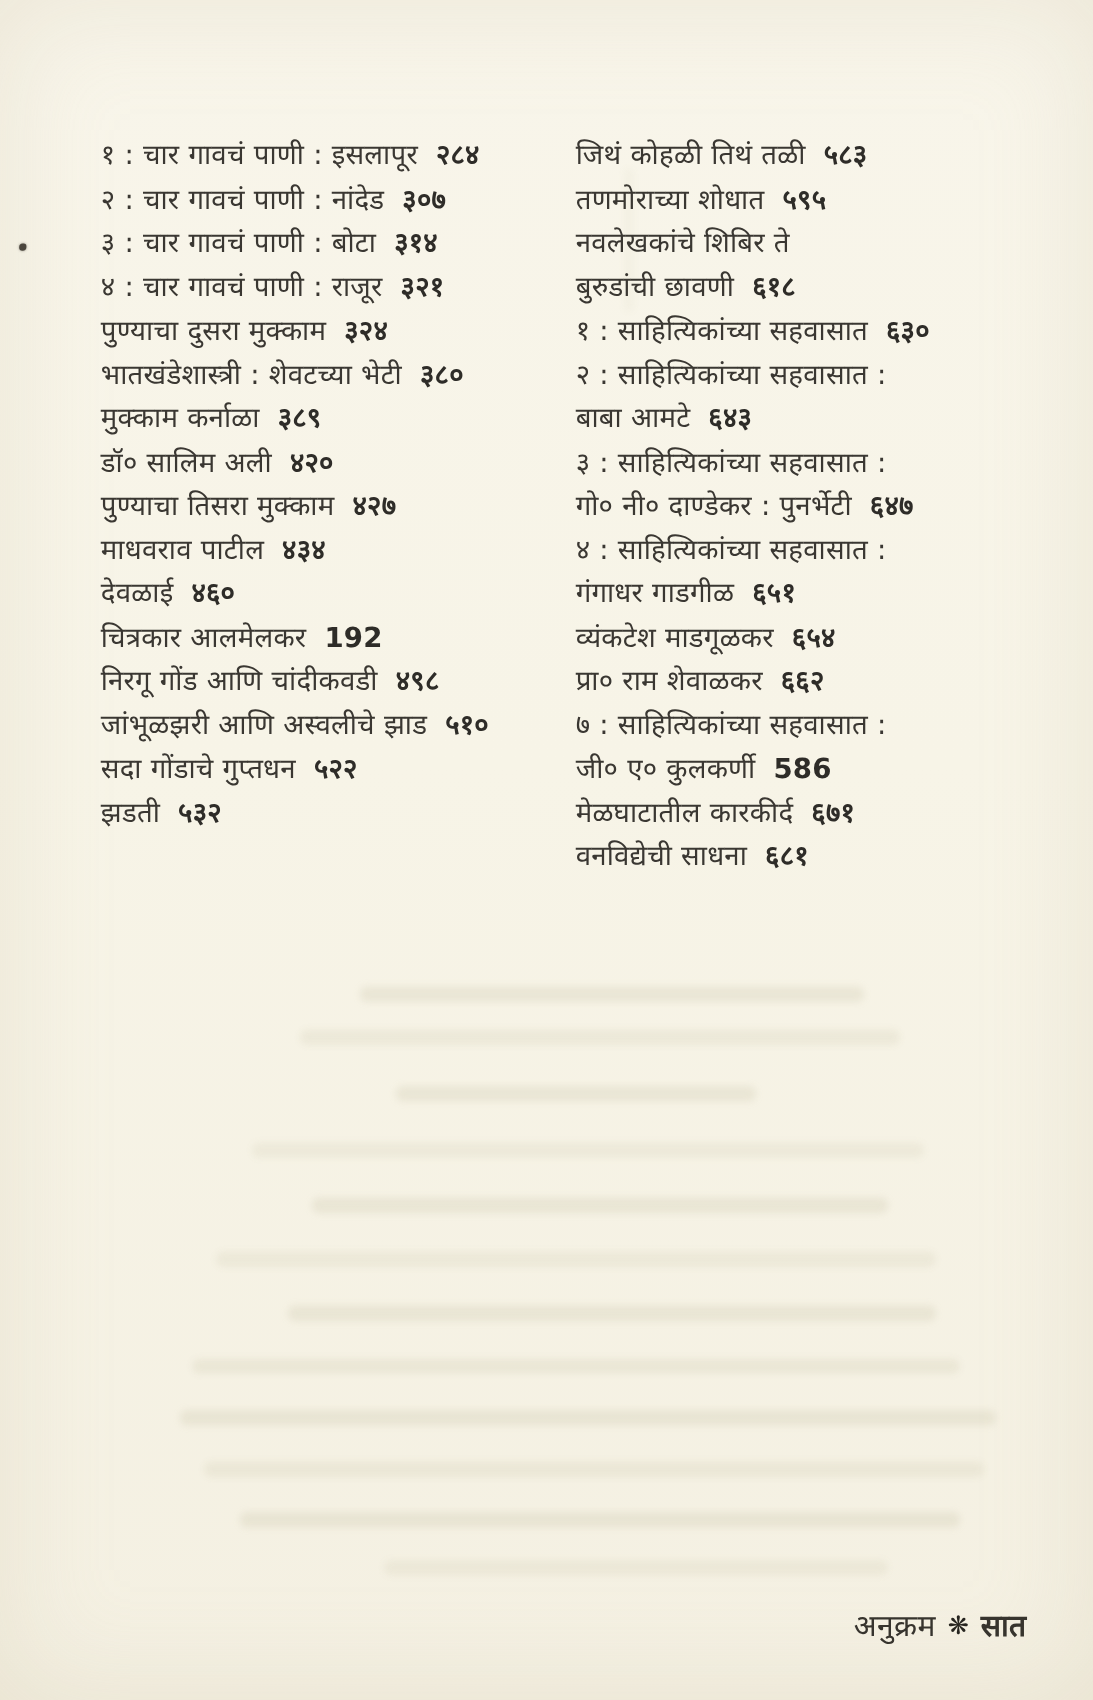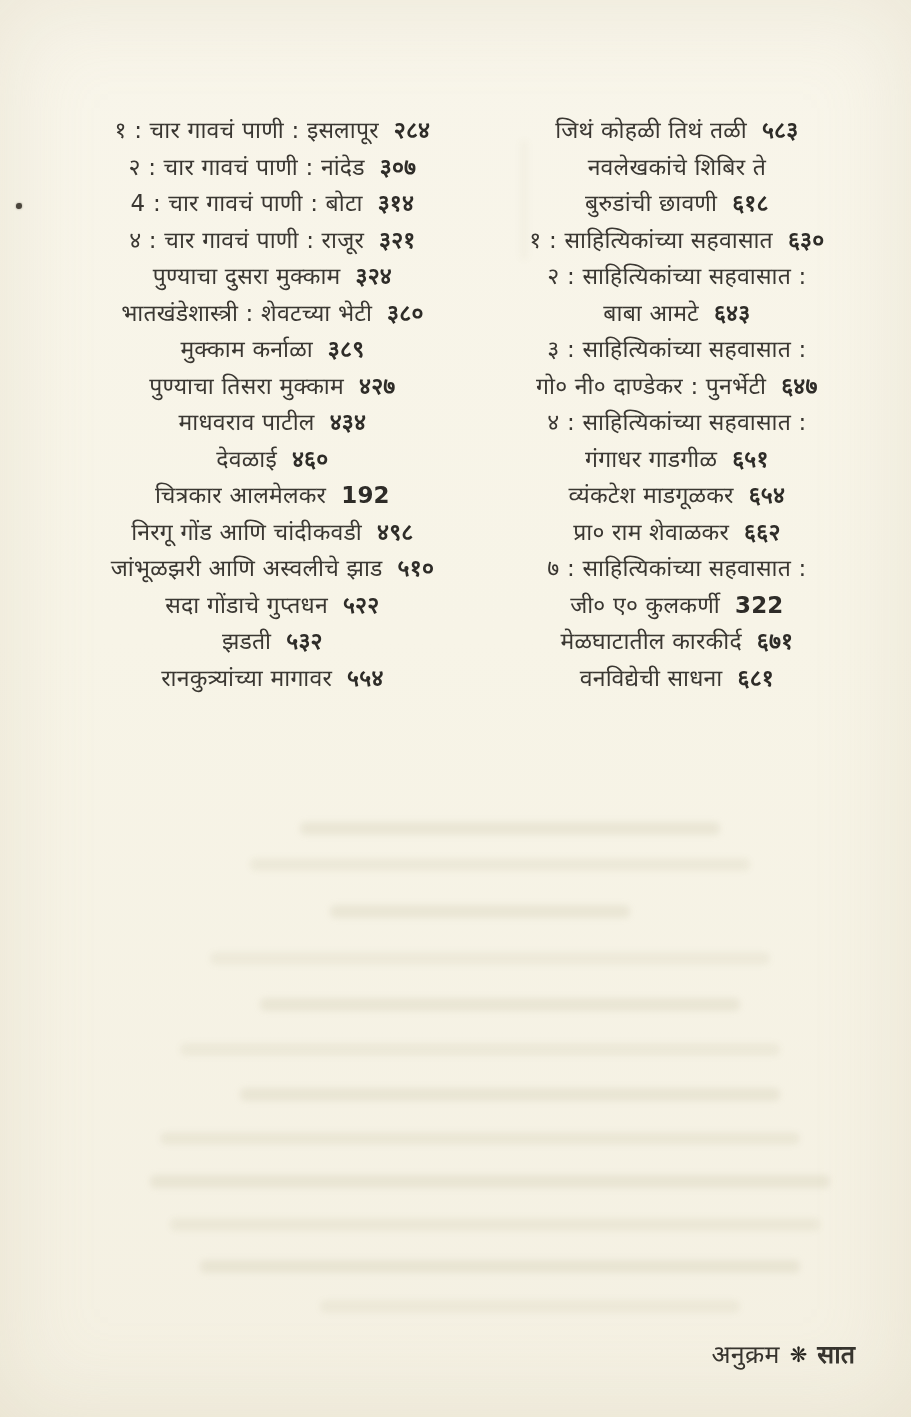--- a/index.html
+++ b/index.html
@@ -26,21 +26,20 @@
     display: flex;
   }
   .toc-col { width: 386px; }
   .toc-col.right { width: 404px; margin-left: 19px; }
   .toc-row {
     height: 36.5px;
     line-height: 36.5px;
     white-space: nowrap;
     font-size: 23px;
     letter-spacing: 0.2px;
-    text-align: center;
   }
   .toc-title { color: #3a3732; }
   .toc-page {
     margin-left: 15px;
     font-weight: 700;
     color: #2e2c28;
   }
   .page-footer {
     position: absolute;
     top: 1338px;
@@ -118,50 +117,51 @@
       <i></i>
       <i></i>
   </div>
 
   <span class="ink-speck"></span>
 
   <div class="toc-columns">
     <div class="toc-col left" id="toc-left">
         <div class="toc-row"><span class="toc-title">१ : चार गावचं पाणी : इसलापूर</span><span class="toc-page">२८४</span></div>
         <div class="toc-row"><span class="toc-title">२ : चार गावचं पाणी : नांदेड</span><span class="toc-page">३०७</span></div>
-        <div class="toc-row"><span class="toc-title">4 : चार गावचं पाणी : बोटा</span><span class="toc-page">३१४</span></div>
+        <div class="toc-row"><span class="toc-title">३ : चार गावचं पाणी : बोटा</span><span class="toc-page">३१४</span></div>
         <div class="toc-row"><span class="toc-title">४ : चार गावचं पाणी : राजूर</span><span class="toc-page">३२१</span></div>
         <div class="toc-row"><span class="toc-title">पुण्याचा दुसरा मुक्काम</span><span class="toc-page">३२४</span></div>
         <div class="toc-row"><span class="toc-title">भातखंडेशास्त्री : शेवटच्या भेटी</span><span class="toc-page">३८०</span></div>
         <div class="toc-row"><span class="toc-title">मुक्काम कर्नाळा</span><span class="toc-page">३८९</span></div>
+        <div class="toc-row"><span class="toc-title">डॉ० सालिम अली</span><span class="toc-page">४२०</span></div>
         <div class="toc-row"><span class="toc-title">पुण्याचा तिसरा मुक्काम</span><span class="toc-page">४२७</span></div>
         <div class="toc-row"><span class="toc-title">माधवराव पाटील</span><span class="toc-page">४३४</span></div>
         <div class="toc-row"><span class="toc-title">देवळाई</span><span class="toc-page">४६०</span></div>
         <div class="toc-row"><span class="toc-title">चित्रकार आलमेलकर</span><span class="toc-page">192</span></div>
         <div class="toc-row"><span class="toc-title">निरगू गोंड आणि चांदीकवडी</span><span class="toc-page">४९८</span></div>
         <div class="toc-row"><span class="toc-title">जांभूळझरी आणि अस्वलीचे झाड</span><span class="toc-page">५१०</span></div>
         <div class="toc-row"><span class="toc-title">सदा गोंडाचे गुप्तधन</span><span class="toc-page">५२२</span></div>
         <div class="toc-row"><span class="toc-title">झडती</span><span class="toc-page">५३२</span></div>
-        <div class="toc-row"><span class="toc-title">रानकुत्र्यांच्या मागावर</span><span class="toc-page">५५४</span></div>
       </div>
     <div class="toc-col right" id="toc-right">
         <div class="toc-row"><span class="toc-title">जिथं कोहळी तिथं तळी</span><span class="toc-page">५८३</span></div>
+        <div class="toc-row"><span class="toc-title">तणमोराच्या शोधात</span><span class="toc-page">५९५</span></div>
         <div class="toc-row"><span class="toc-title">नवलेखकांचे शिबिर ते</span></div>
         <div class="toc-row"><span class="toc-title">बुरुडांची छावणी</span><span class="toc-page">६१८</span></div>
         <div class="toc-row"><span class="toc-title">१ : साहित्यिकांच्या सहवासात</span><span class="toc-page">६३०</span></div>
         <div class="toc-row"><span class="toc-title">२ : साहित्यिकांच्या सहवासात :</span></div>
         <div class="toc-row"><span class="toc-title">बाबा आमटे</span><span class="toc-page">६४३</span></div>
         <div class="toc-row"><span class="toc-title">३ : साहित्यिकांच्या सहवासात :</span></div>
         <div class="toc-row"><span class="toc-title">गो० नी० दाण्डेकर : पुनर्भेटी</span><span class="toc-page">६४७</span></div>
         <div class="toc-row"><span class="toc-title">४ : साहित्यिकांच्या सहवासात :</span></div>
         <div class="toc-row"><span class="toc-title">गंगाधर गाडगीळ</span><span class="toc-page">६५१</span></div>
         <div class="toc-row"><span class="toc-title">व्यंकटेश माडगूळकर</span><span class="toc-page">६५४</span></div>
         <div class="toc-row"><span class="toc-title">प्रा० राम शेवाळकर</span><span class="toc-page">६६२</span></div>
         <div class="toc-row"><span class="toc-title">७ : साहित्यिकांच्या सहवासात :</span></div>
-        <div class="toc-row"><span class="toc-title">जी० ए० कुलकर्णी</span><span class="toc-page">322</span></div>
+        <div class="toc-row"><span class="toc-title">जी० ए० कुलकर्णी</span><span class="toc-page">586</span></div>
         <div class="toc-row"><span class="toc-title">मेळघाटातील कारकीर्द</span><span class="toc-page">६७१</span></div>
         <div class="toc-row"><span class="toc-title">वनविद्येची साधना</span><span class="toc-page">६८१</span></div>
       </div>
   </div>
 
   <div class="page-footer">
     <span class="footer-label">अनुक्रम</span><span class="flower">❋</span><span class="footer-page-word">सात</span>
   </div>
 
 </div>

